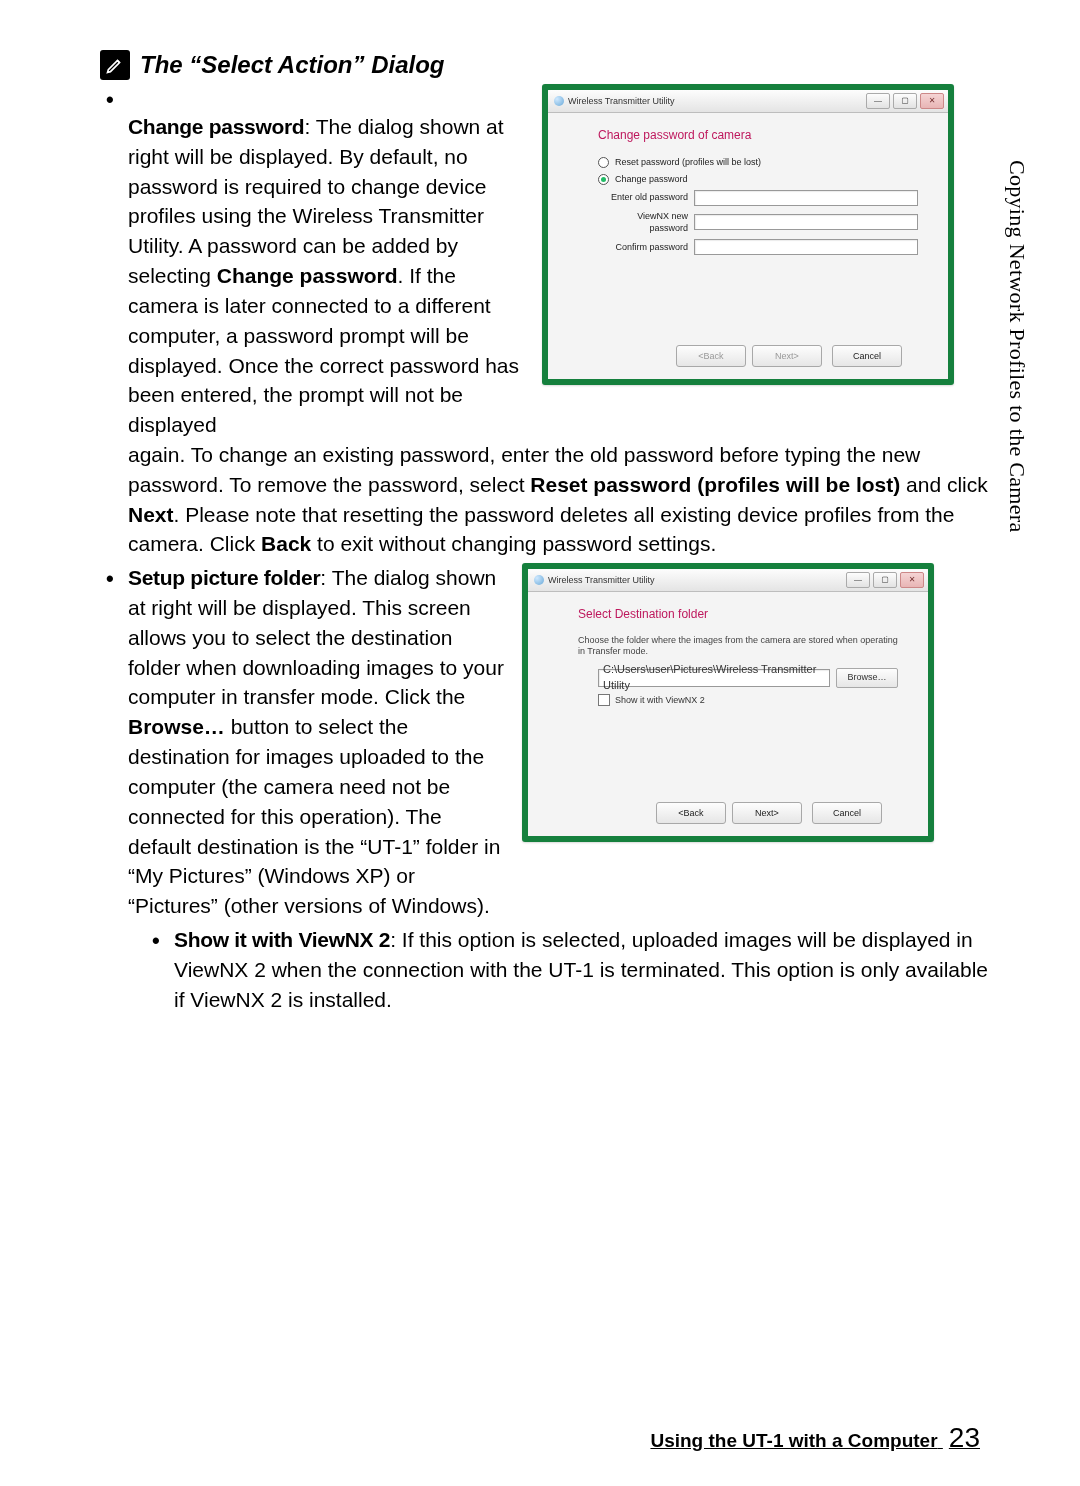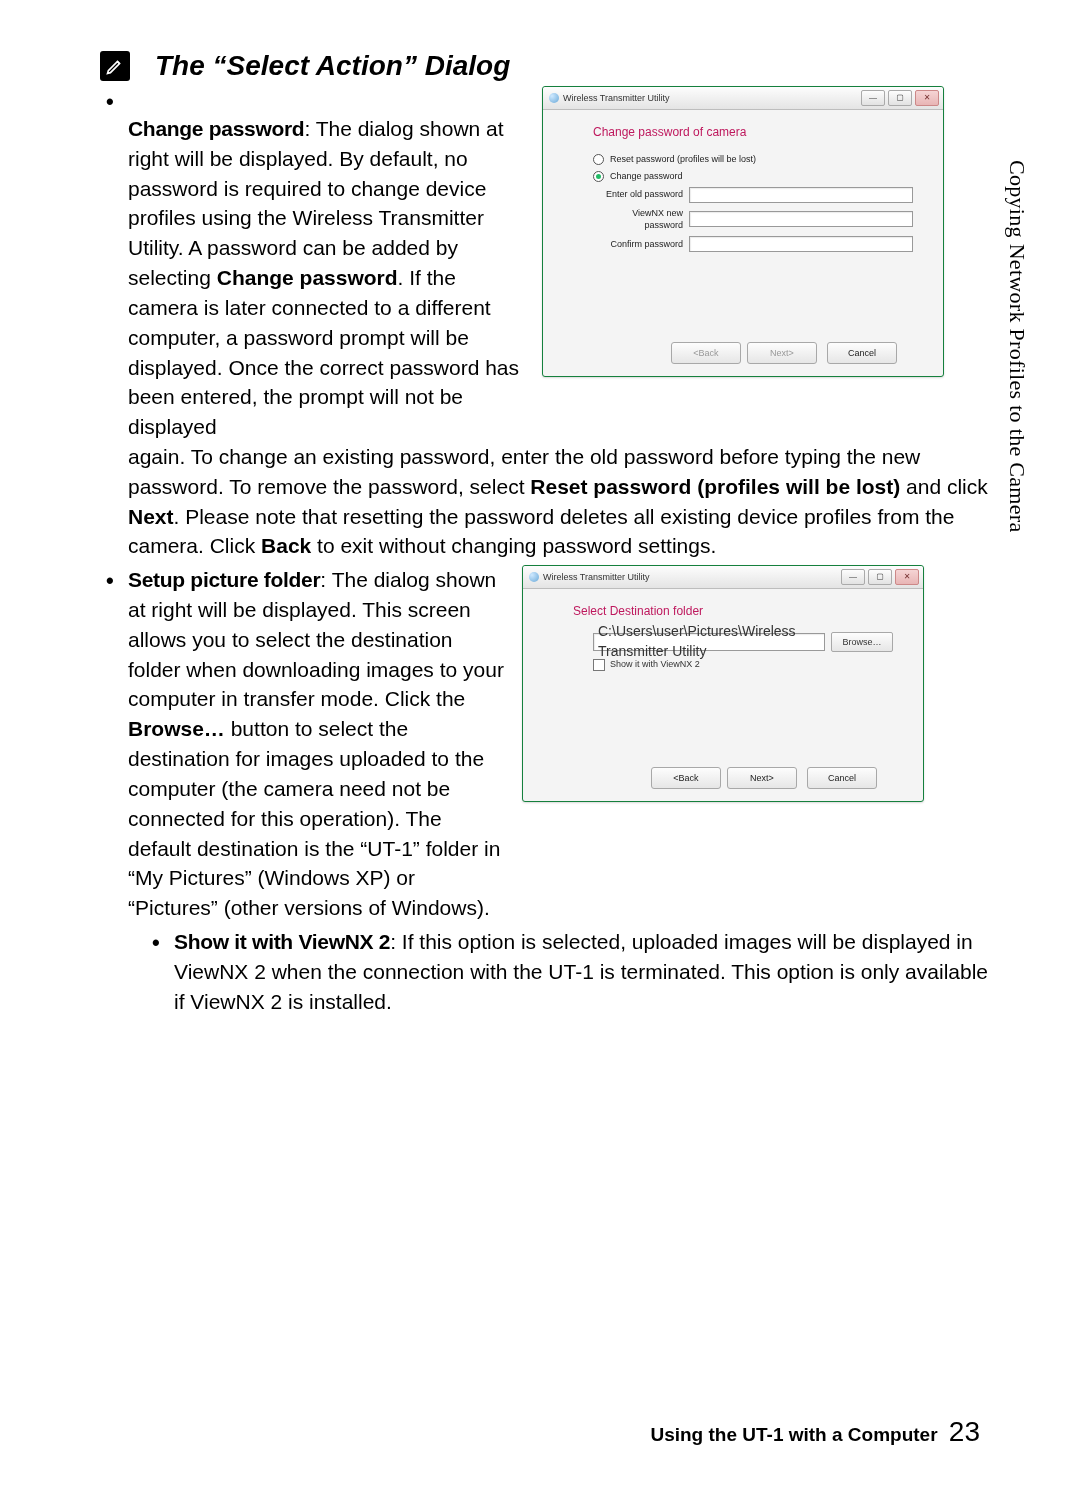--- a/index.html
+++ b/index.html
@@ -36,24 +36,23 @@
     height: 30px;
     background: #000;
     color: #fff;
     border-radius: 3px;
     display: flex;
     align-items: center;
     justify-content: center;
   }
   .pencil-box svg { width: 20px; height: 20px; }
   .section-title-text {
-    font-size: 28px;
+    font-size: 24px;
     font-weight: 700;
     font-style: italic;
-    margin-left: 15px;
   }
   .intro {
     font-size: 21px;
     margin: 0 0 8px 0;
   }
   ul.top {
     list-style: none;
     padding-left: 0;
     margin: 0;
   }
@@ -95,21 +94,21 @@
   .cond { font-weight: 700; letter-spacing: -0.3px; }
   .wrap-row {
     display: flex;
     align-items: flex-start;
     gap: 14px;
   }
   .wrap-row .txt.narrow { flex: 0 1 400px; margin-top: 28px; }
   .wrap-row .txt.narrow2 { flex: 0 1 380px; }
   .dialog-shot {
     width: 400px;
-    border: 1px solid #15803d;
+    border: 6px solid #15803d;
     border-radius: 3px;
     background: #f4f4f4;
     font-family: "Segoe UI", Arial, sans-serif;
     font-size: 10px;
     color: #333;
     box-shadow: 0 1px 2px rgba(0,0,0,0.15);
     margin-bottom: 6px;
   }
   .titlebar {
     height: 22px;
@@ -168,36 +167,37 @@
     font-size: 9px; color: #222;
     display: flex; align-items: center; justify-content: center;
     padding: 0 6px;
   }
   .dbtn.disabled { color: #999; }
   .desc-small { font-size: 9px; color: #444; line-height: 1.25; margin-bottom: 10px; }
   .path-row { display:flex; gap:6px; align-items:center; margin-bottom:6px; }
   .path-box {
     flex:1; height:16px; border:1px solid #999; background:#fff;
     box-shadow: inset 1px 1px 1px rgba(0,0,0,0.08);
-    font-size: 14px; display:flex; align-items:center; padding:0 4px;
+    font-size: 11px; display:flex; align-items:center; padding:0 4px;
     color:#333;
   }
   .browse-btn {
     width: 60px; height: 18px;
     border: 1px solid #a8a8a8; border-radius: 2px;
     background: linear-gradient(#fdfdfd, #e6e6e6);
     font-size: 9px; display:flex; align-items:center; justify-content:center;
   }
   .chk-row { display:flex; align-items:center; gap:5px; font-size:9px; }
   .chk { width:10px; height:10px; border:1px solid #777; background:#fff; }
   .footer {
     position: absolute;
-    bottom: 38px;
+    bottom: 32px;
     right: 100px;
     font-size: 19px;
+    text-decoration: underline;
   }
   .footer .num { font-size: 28px; font-weight: 400; margin-left: 6px; }
 </style>
 </head>
 <body>
 
 <div class="page">
   <div class="side-tab">Copying Network Profiles to the Camera</div>
 
   <div class="section-title">
@@ -279,20 +279,21 @@
               <span>Wireless Transmitter Utility</span>
             </span>
             <span class="winbtns">
               <span class="wb">—</span>
               <span class="wb">▢</span>
               <span class="wb close">✕</span>
             </span>
           </div>
           <div class="dialog-body">
             <div class="dialog-h">Select Destination folder</div>
+            <div class="desc-small">Choose the folder where the images from the camera are stored when operating in Transfer mode.</div>
             <div style="padding-left:20px;">
               <div class="path-row">
                 <div class="path-box">C:\Users\user\Pictures\Wireless Transmitter Utility</div>
                 <div class="browse-btn">Browse…</div>
               </div>
               <div class="chk-row">
                 <span class="chk"></span>
                 <span>Show it with ViewNX 2</span>
               </div>
             </div>

